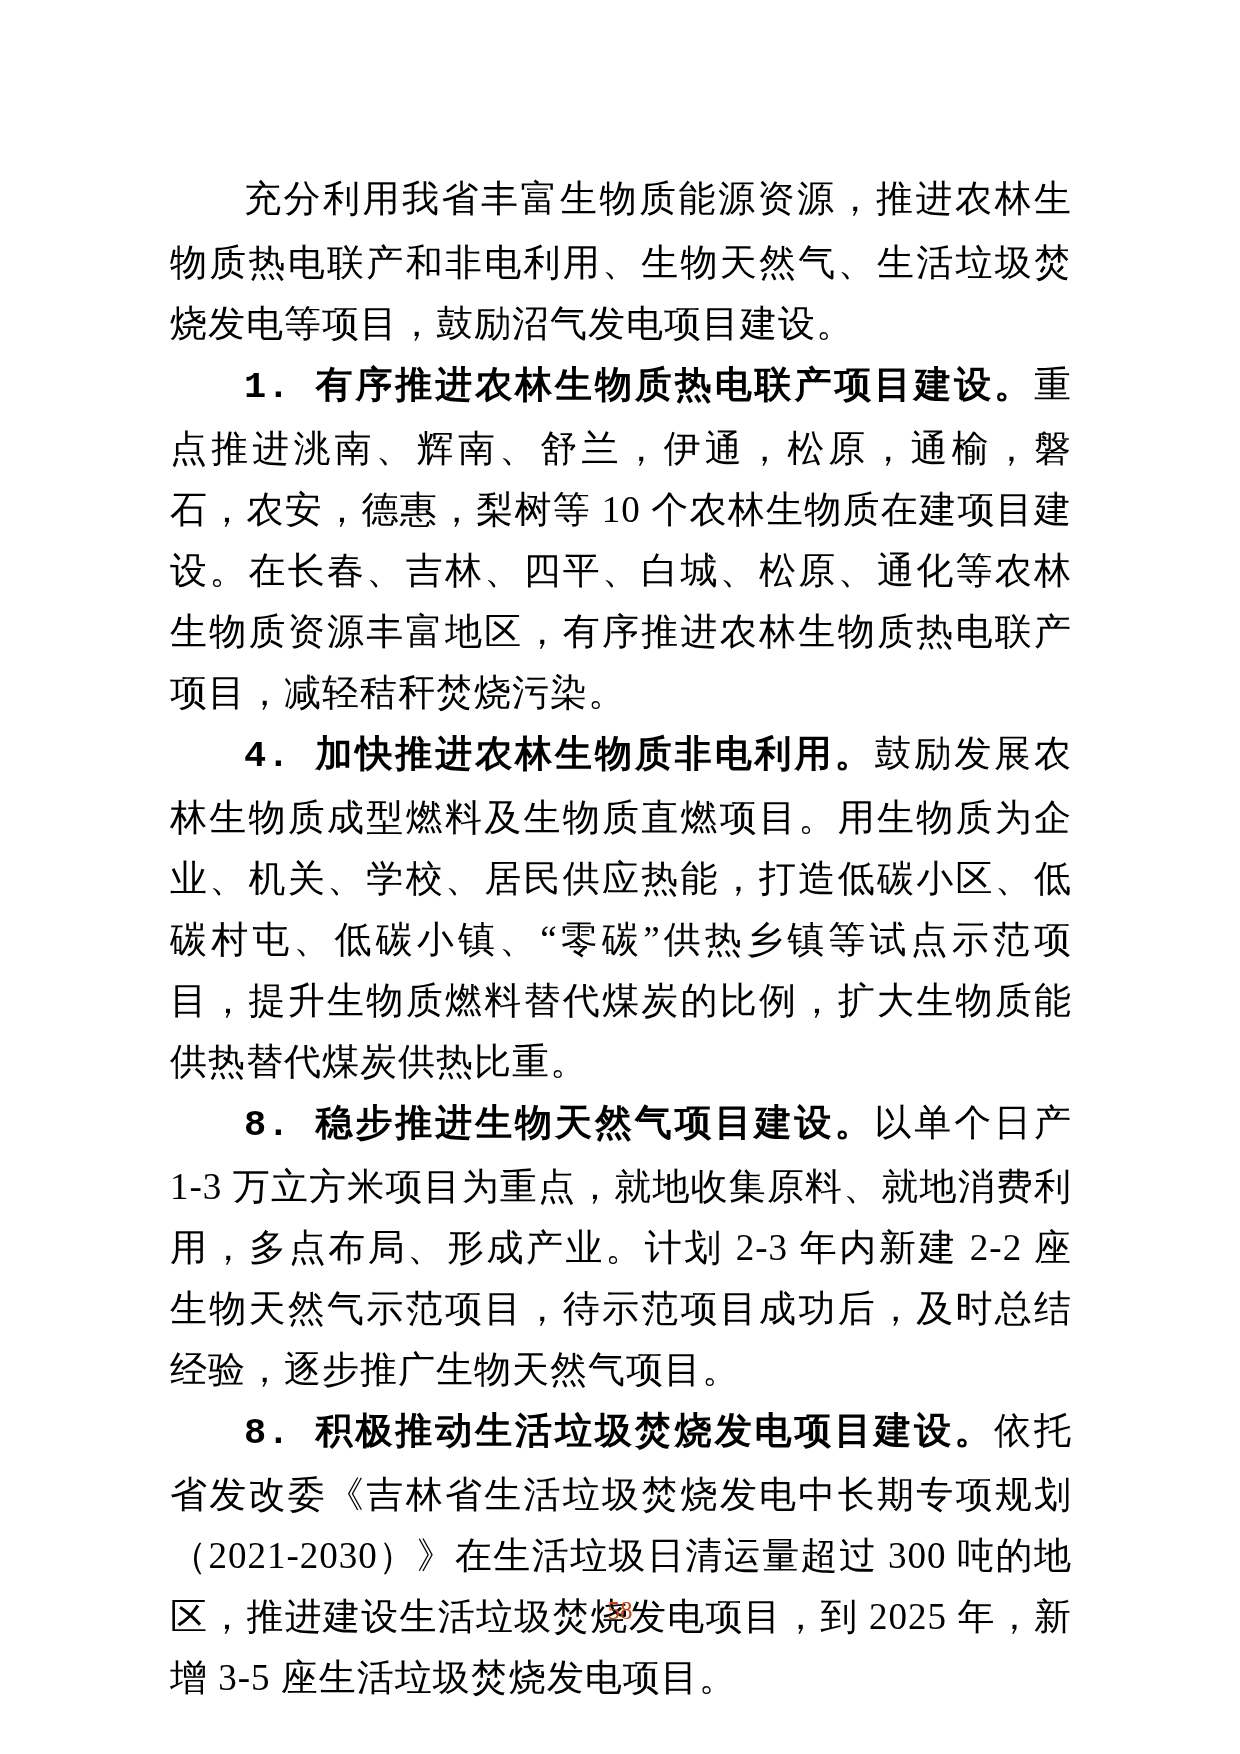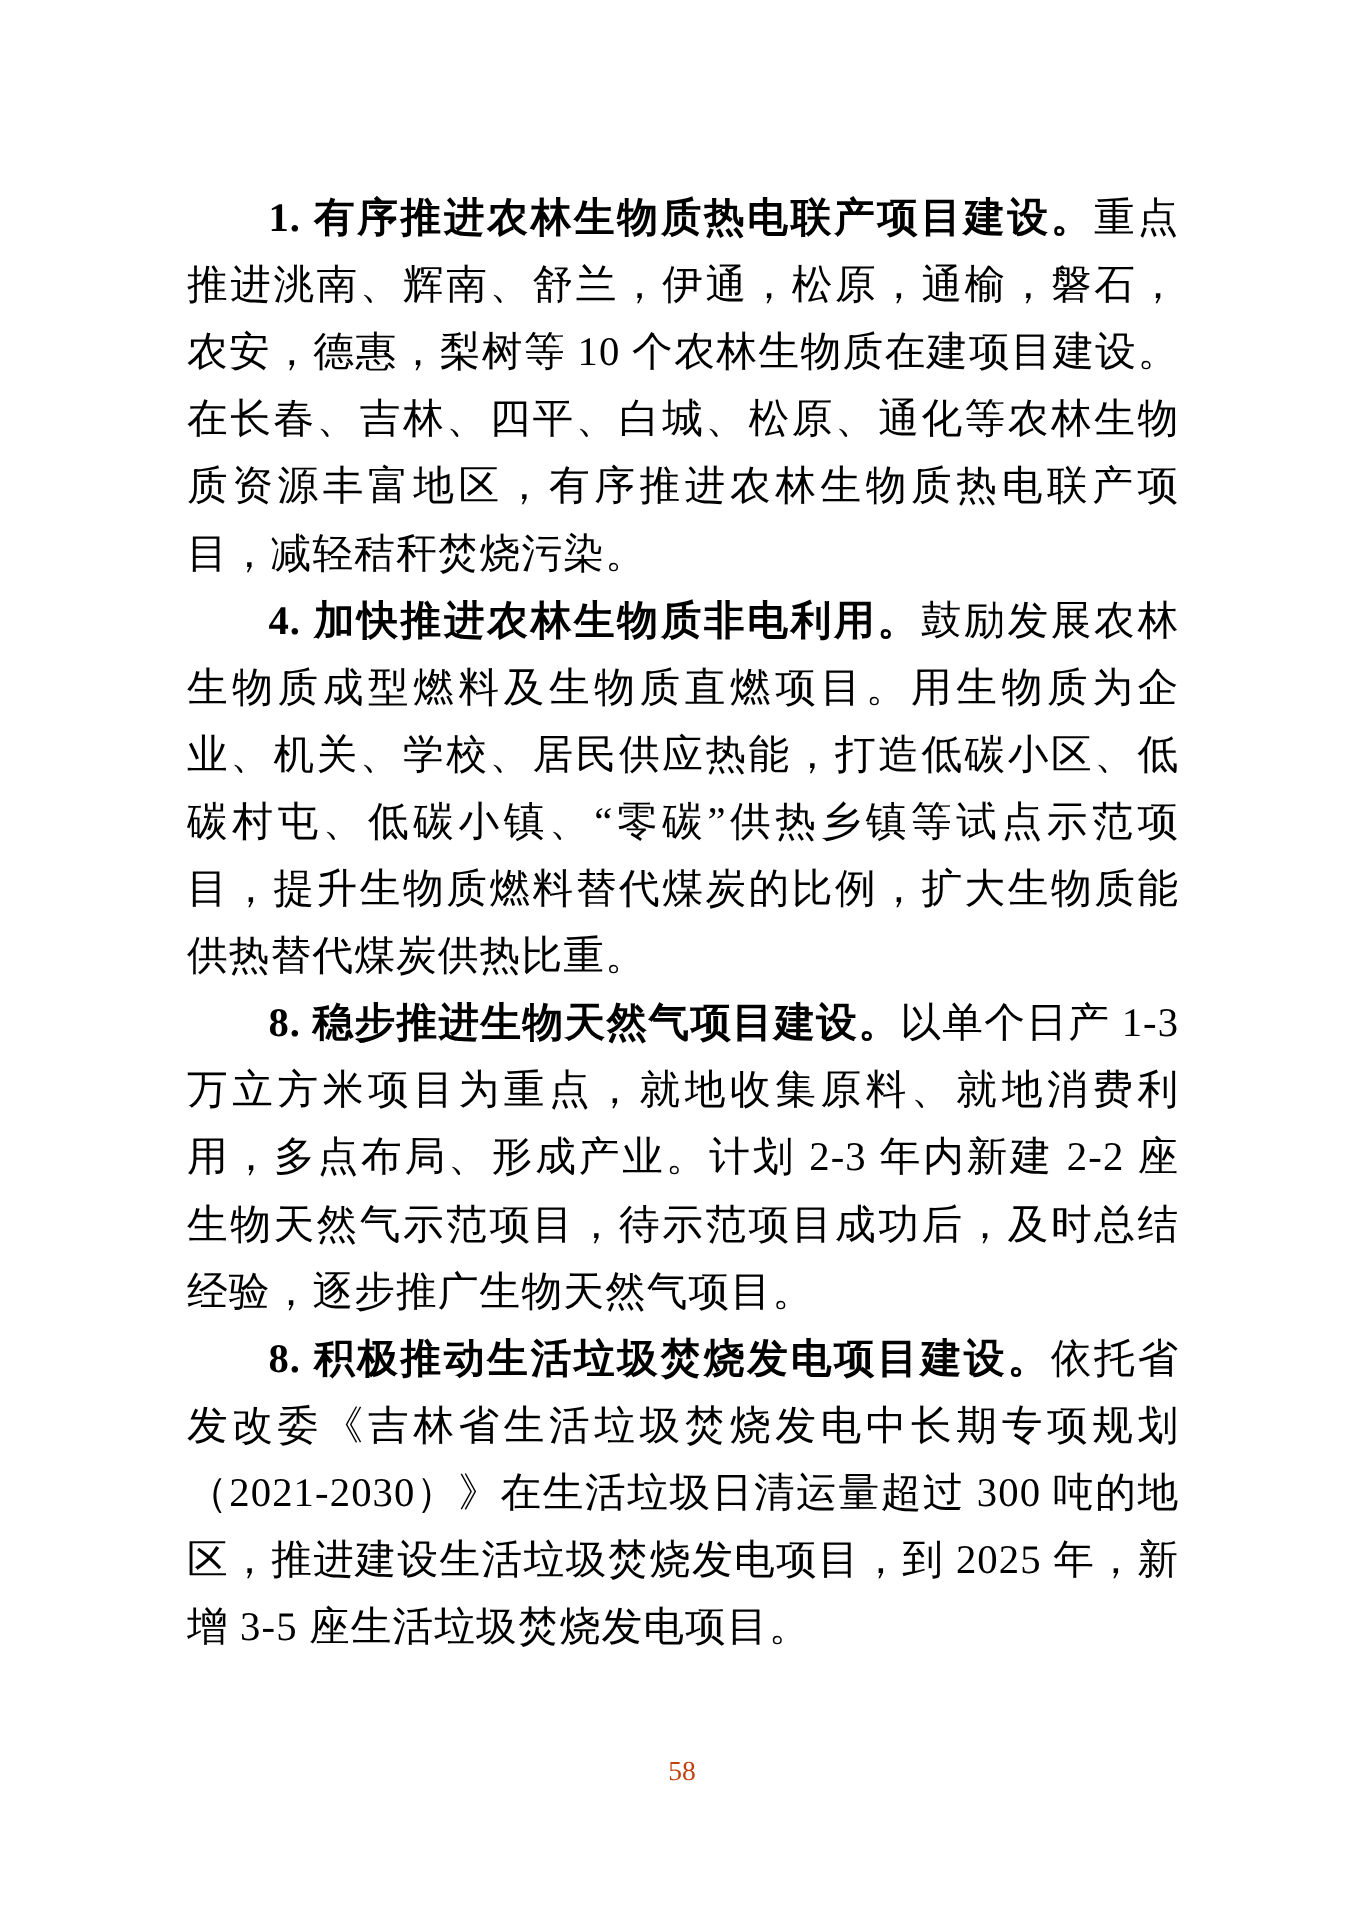--- a/index.html
+++ b/index.html
@@ -22,21 +22,21 @@
     font-size: 37px;
     line-height: 61px;
     text-align: justify;
     letter-spacing: 1px;
   }
   .para {
     text-indent: 2em;
   }
   .para .lead {
     font-weight: 700;
-    font-family: Liberation Serif, serif;
+    font-family: Liberation Mono, monospace;
   }
   .para .body {
     font-weight: 400;
   }
   .pageno {
     position: absolute;
     top: 1596px;
     left: 0;
     width: 100%;
     text-align: center;
@@ -44,20 +44,21 @@
     line-height: 30px;
     color: #c2410c;
   }
 </style>
 </head>
 <body>
 
 <div class="page">
   <div class="content">
 
+    <p class="para"><span class="lead"></span><span class="body">充分利用我省丰富生物质能源资源，推进农林生物质热电联产和非电利用、生物天然气、生活垃圾焚烧发电等项目，鼓励沼气发电项目建设。</span></p>
 
     <p class="para"><span class="lead">1. 有序推进农林生物质热电联产项目建设。</span><span class="body">重点推进洮南、辉南、舒兰，伊通，松原，通榆，磐石，农安，德惠，梨树等 10 个农林生物质在建项目建设。在长春、吉林、四平、白城、松原、通化等农林生物质资源丰富地区，有序推进农林生物质热电联产项目，减轻秸秆焚烧污染。</span></p>
 
     <p class="para"><span class="lead">4. 加快推进农林生物质非电利用。</span><span class="body">鼓励发展农林生物质成型燃料及生物质直燃项目。用生物质为企业、机关、学校、居民供应热能，打造低碳小区、低碳村屯、低碳小镇、“零碳”供热乡镇等试点示范项目，提升生物质燃料替代煤炭的比例，扩大生物质能供热替代煤炭供热比重。</span></p>
 
     <p class="para"><span class="lead">8. 稳步推进生物天然气项目建设。</span><span class="body">以单个日产 1-3 万立方米项目为重点，就地收集原料、就地消费利用，多点布局、形成产业。计划 2-3 年内新建 2-2 座生物天然气示范项目，待示范项目成功后，及时总结经验，逐步推广生物天然气项目。</span></p>
 
     <p class="para"><span class="lead">8. 积极推动生活垃圾焚烧发电项目建设。</span><span class="body">依托省发改委《吉林省生活垃圾焚烧发电中长期专项规划（2021-2030）》在生活垃圾日清运量超过 300 吨的地区，推进建设生活垃圾焚烧发电项目，到 2025 年，新增 3-5 座生活垃圾焚烧发电项目。</span></p>
 
   </div>

